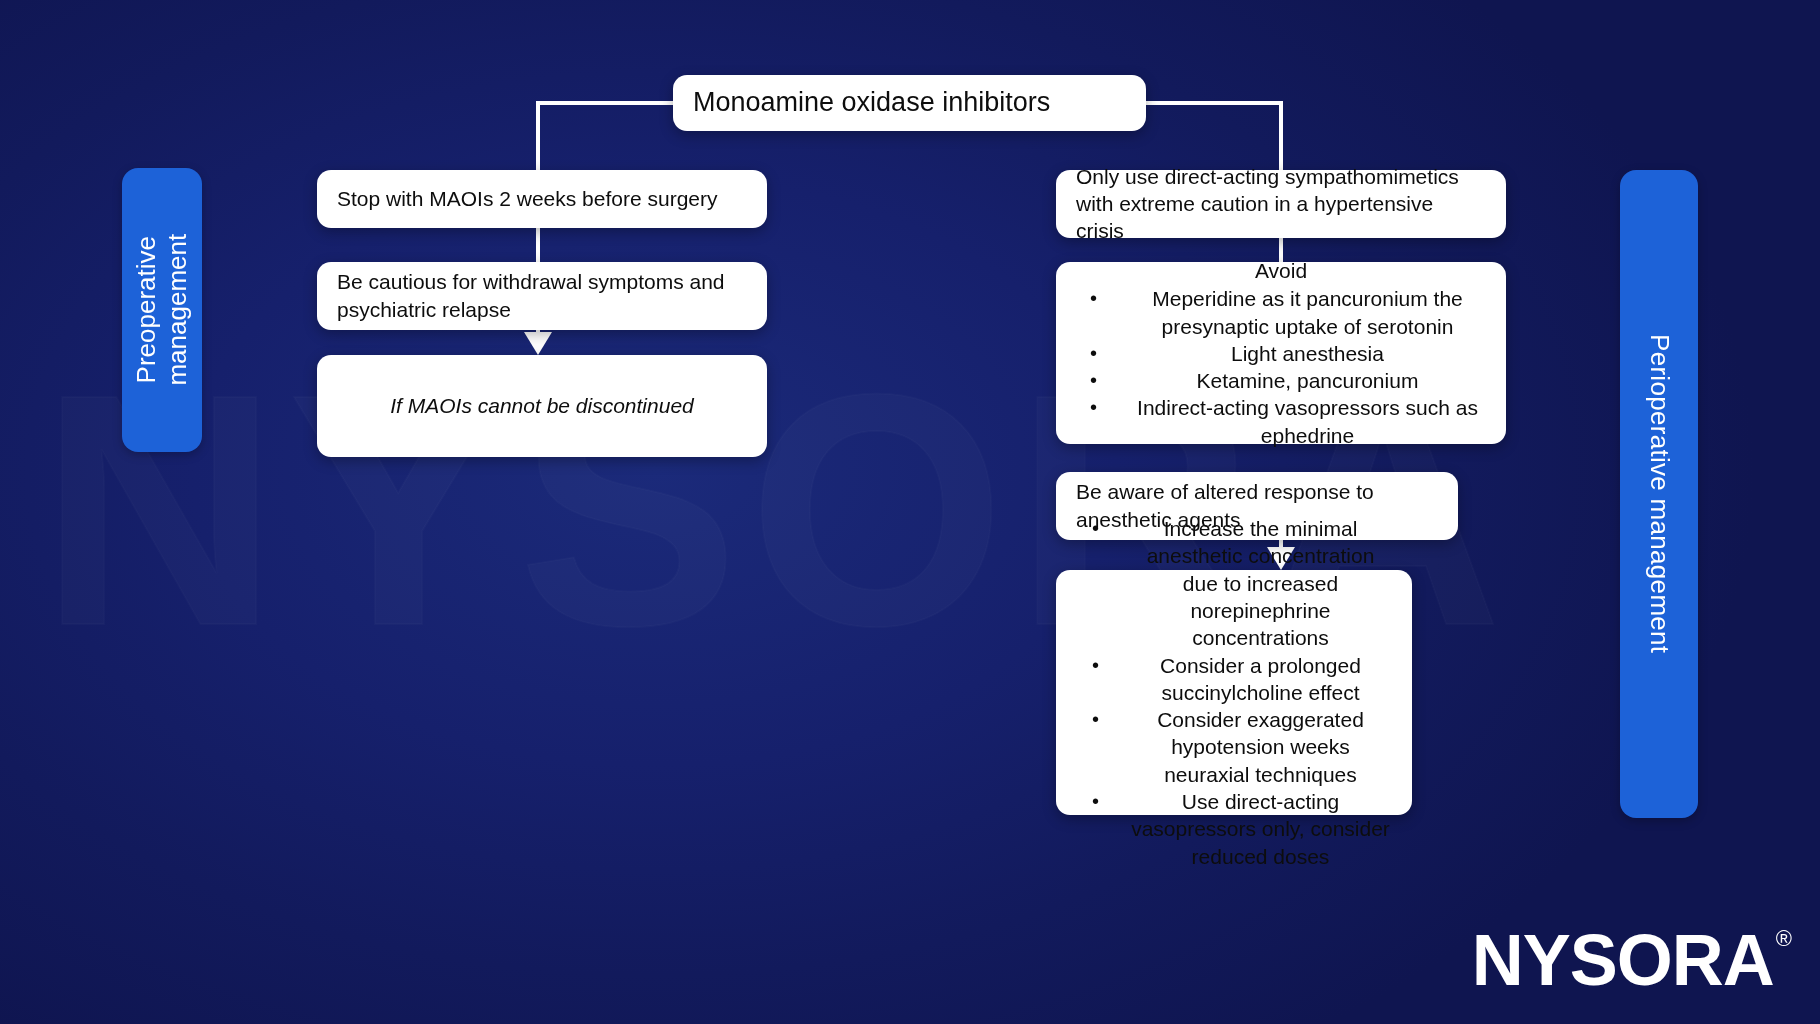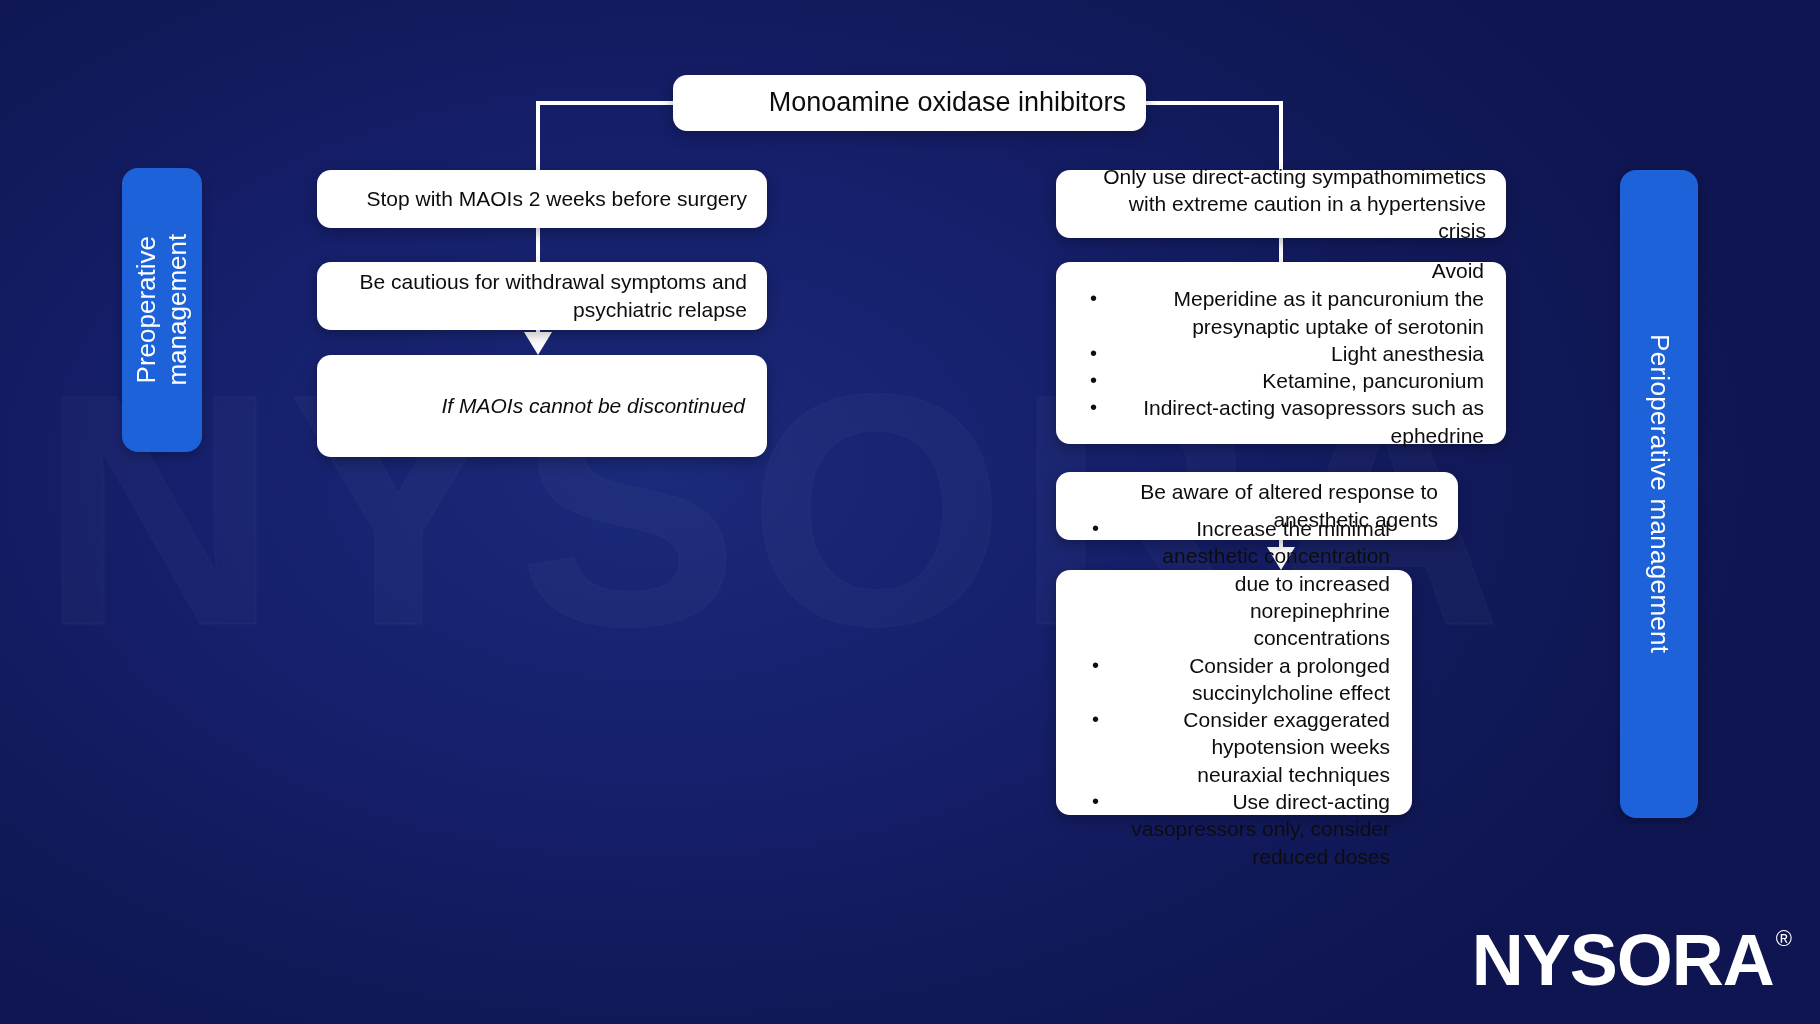--- a/index.html
+++ b/index.html
@@ -116,22 +116,22 @@
     border-radius: 14px;
     box-shadow: 0 4px 14px rgba(0,0,0,0.30);
     color: #0d0d0d;
     font-size: 21px;
     line-height: 1.30;
     padding: 12px 20px;
     display: flex;
     flex-direction: column;
     justify-content: center;
   }
-  .node.center { text-align: right; }
-  .node.left   { text-align: right; }
+  .node.center { text-align: left; }
+  .node.left   { text-align: center; }
 
   #node-title {
     left: 673px;
     top: 75px;
     width: 473px;
     height: 56px;
     font-size: 27px;
     border-radius: 14px;
   }
 

